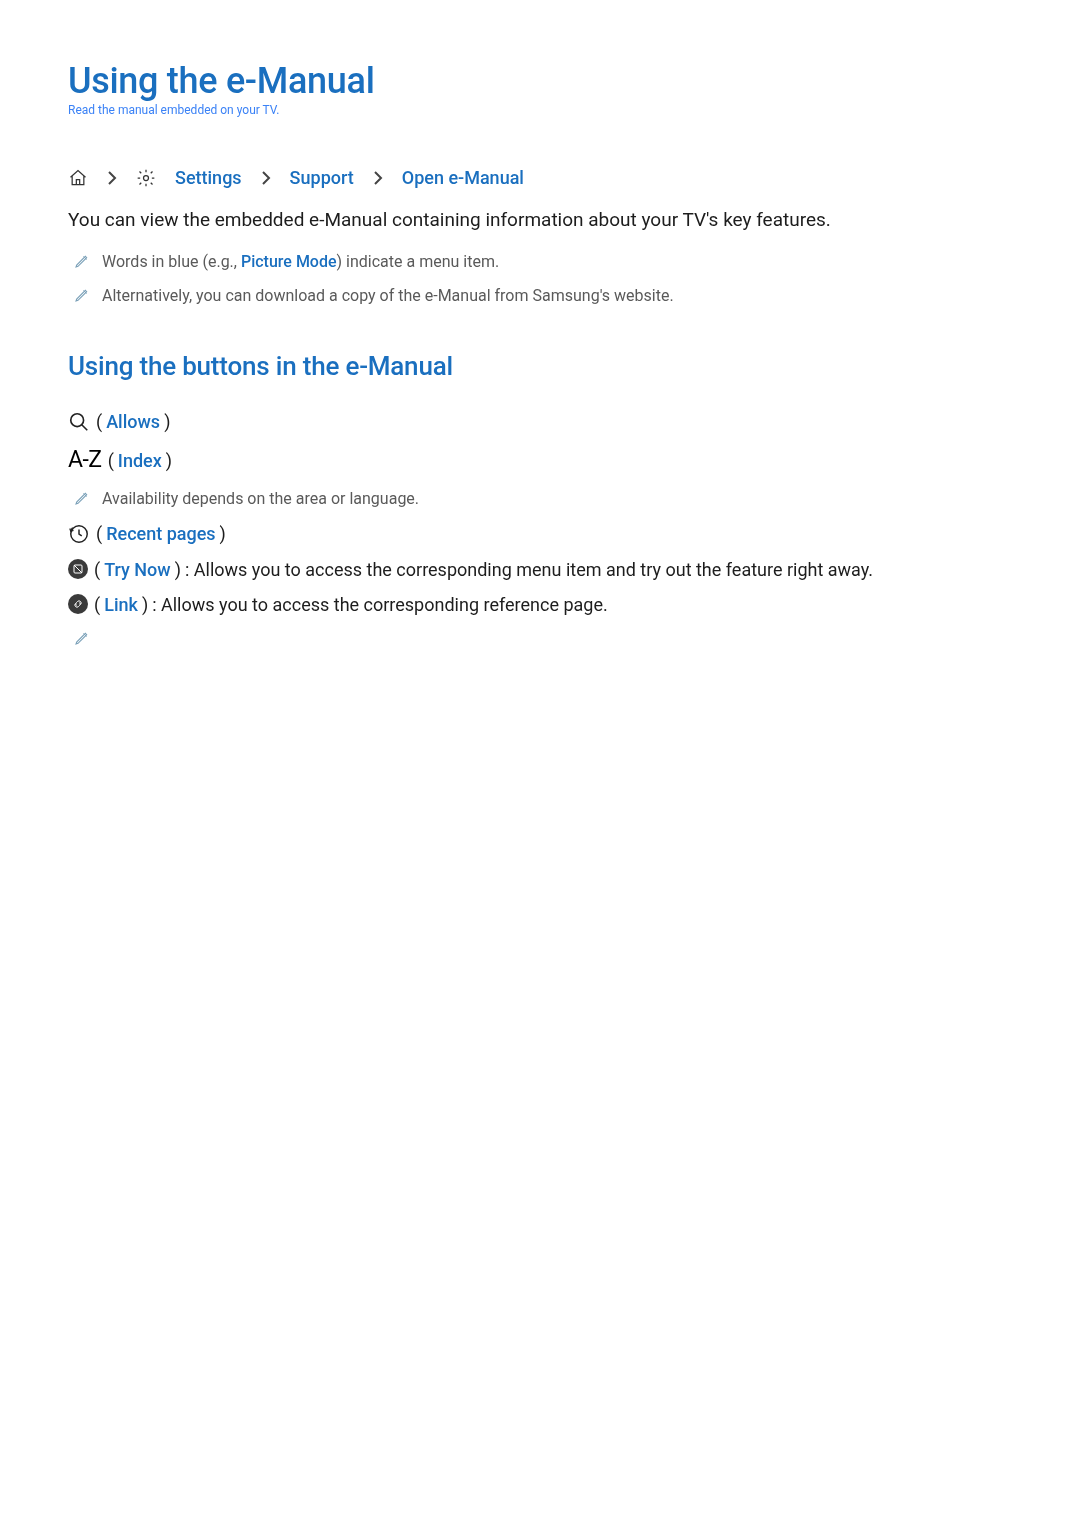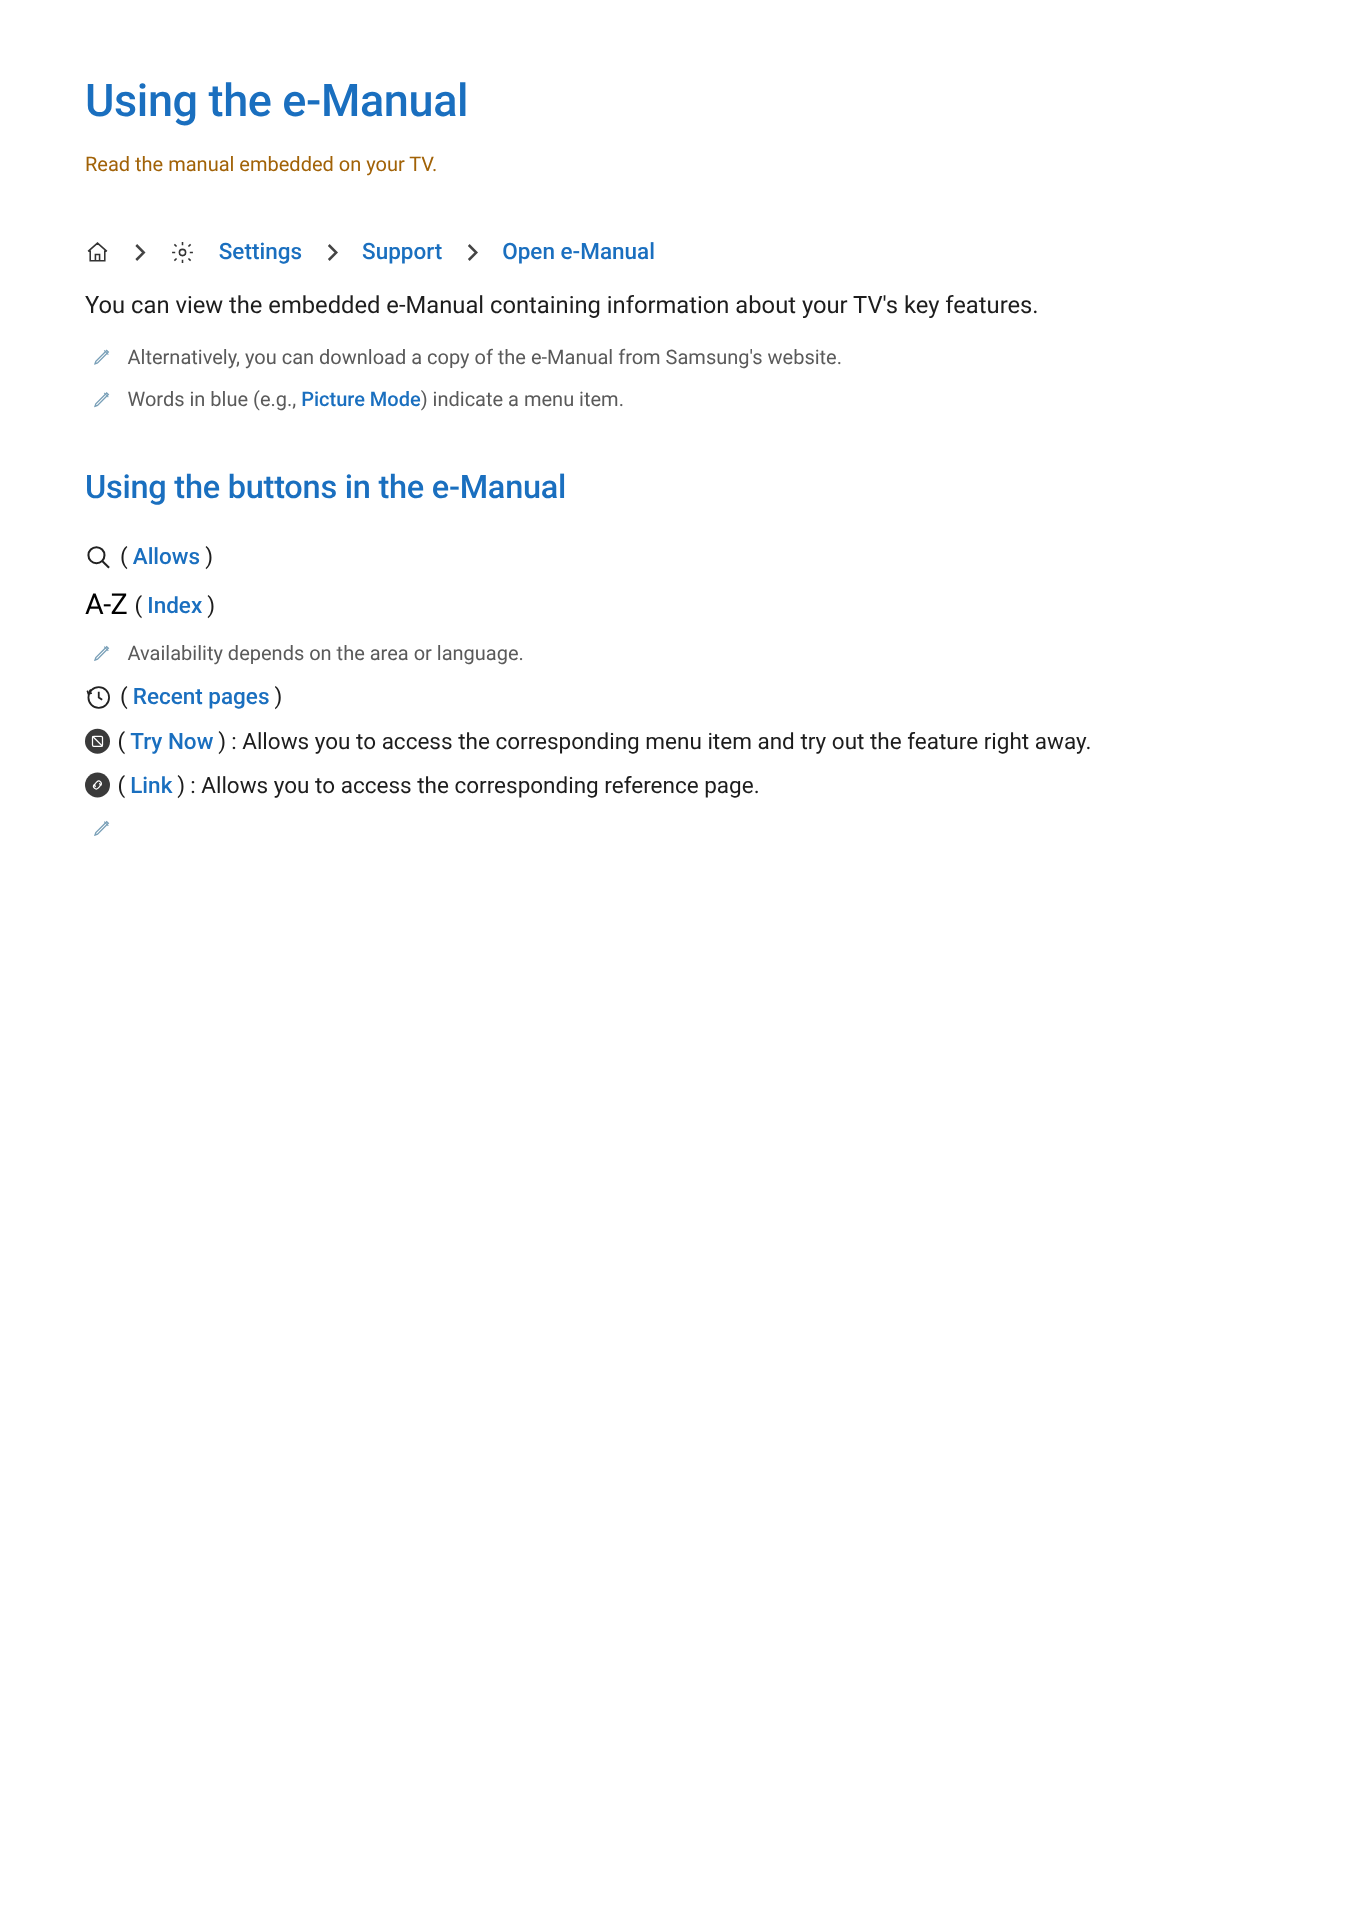--- a/index.html
+++ b/index.html
@@ -10,26 +10,26 @@
     color: #1a1a1a;
     width: 1080px;
   }
   .page {
     padding: 60px 68px 40px 68px;
   }
   .main-title {
     font-size: 36px;
     font-weight: 500;
     color: #1a6fbf;
-    margin: 0 0 20px 0;
+    margin: 0 0 1px 0;
     letter-spacing: -0.3px;
   }
   .sub-title {
-    font-size: 16px;
-    color: #a16207;
+    font-size: 12px;
+    color: #3b82f6;
     margin: 0 0 50px 0;
   }
   .section-title {
     font-size: 26px;
     font-weight: 500;
     color: #1a6fbf;
     margin: 0 0 28px 0;
     letter-spacing: -0.2px;
   }
   .breadcrumb {
@@ -173,30 +173,30 @@
   <p class="para">You can view the embedded e-Manual containing information about your TV's key features.</p>
 
   <ul class="note-list">
     <li class="note-item">
       <span class="note-icon">
         <svg width="16" height="16" viewBox="0 0 24 24">
             <path d="M3 21l3-1 13-13-2-2L4 18l-1 3z" fill="none" stroke="#7aa0b8" stroke-width="1.6"></path>
             <path d="M14 5l5 5" stroke="#7aa0b8" stroke-width="1.2"></path>
           </svg>
       </span>
+      <span>Words in blue (e.g., </span><span class="blue-word">Picture Mode</span><span>) indicate a menu item.</span>
+    </li>
+    <li class="note-item">
+      <span class="note-icon">
+        <svg width="16" height="16" viewBox="0 0 24 24">
+            <path d="M3 21l3-1 13-13-2-2L4 18l-1 3z" fill="none" stroke="#7aa0b8" stroke-width="1.6"></path>
+            <path d="M14 5l5 5" stroke="#7aa0b8" stroke-width="1.2"></path>
+          </svg>
+      </span>
       <span>Alternatively, you can download a copy of the e-Manual from Samsung's website.</span>
-    </li>
-    <li class="note-item">
-      <span class="note-icon">
-        <svg width="16" height="16" viewBox="0 0 24 24">
-            <path d="M3 21l3-1 13-13-2-2L4 18l-1 3z" fill="none" stroke="#7aa0b8" stroke-width="1.6"></path>
-            <path d="M14 5l5 5" stroke="#7aa0b8" stroke-width="1.2"></path>
-          </svg>
-      </span>
-      <span>Words in blue (e.g., </span><span class="blue-word">Picture Mode</span><span>) indicate a menu item.</span>
     </li>
   </ul>
 
   <h2 class="section-title">Using the buttons in the e-Manual</h2>
 
   <div class="button-row">
     <span class="row-icon">
       <svg width="22" height="22" viewBox="0 0 24 24">
           <circle cx="10" cy="10" r="7" fill="none" stroke="#222" stroke-width="1.8"></circle>
           <line x1="15" y1="15" x2="21" y2="21" stroke="#222" stroke-width="1.8"></line>

